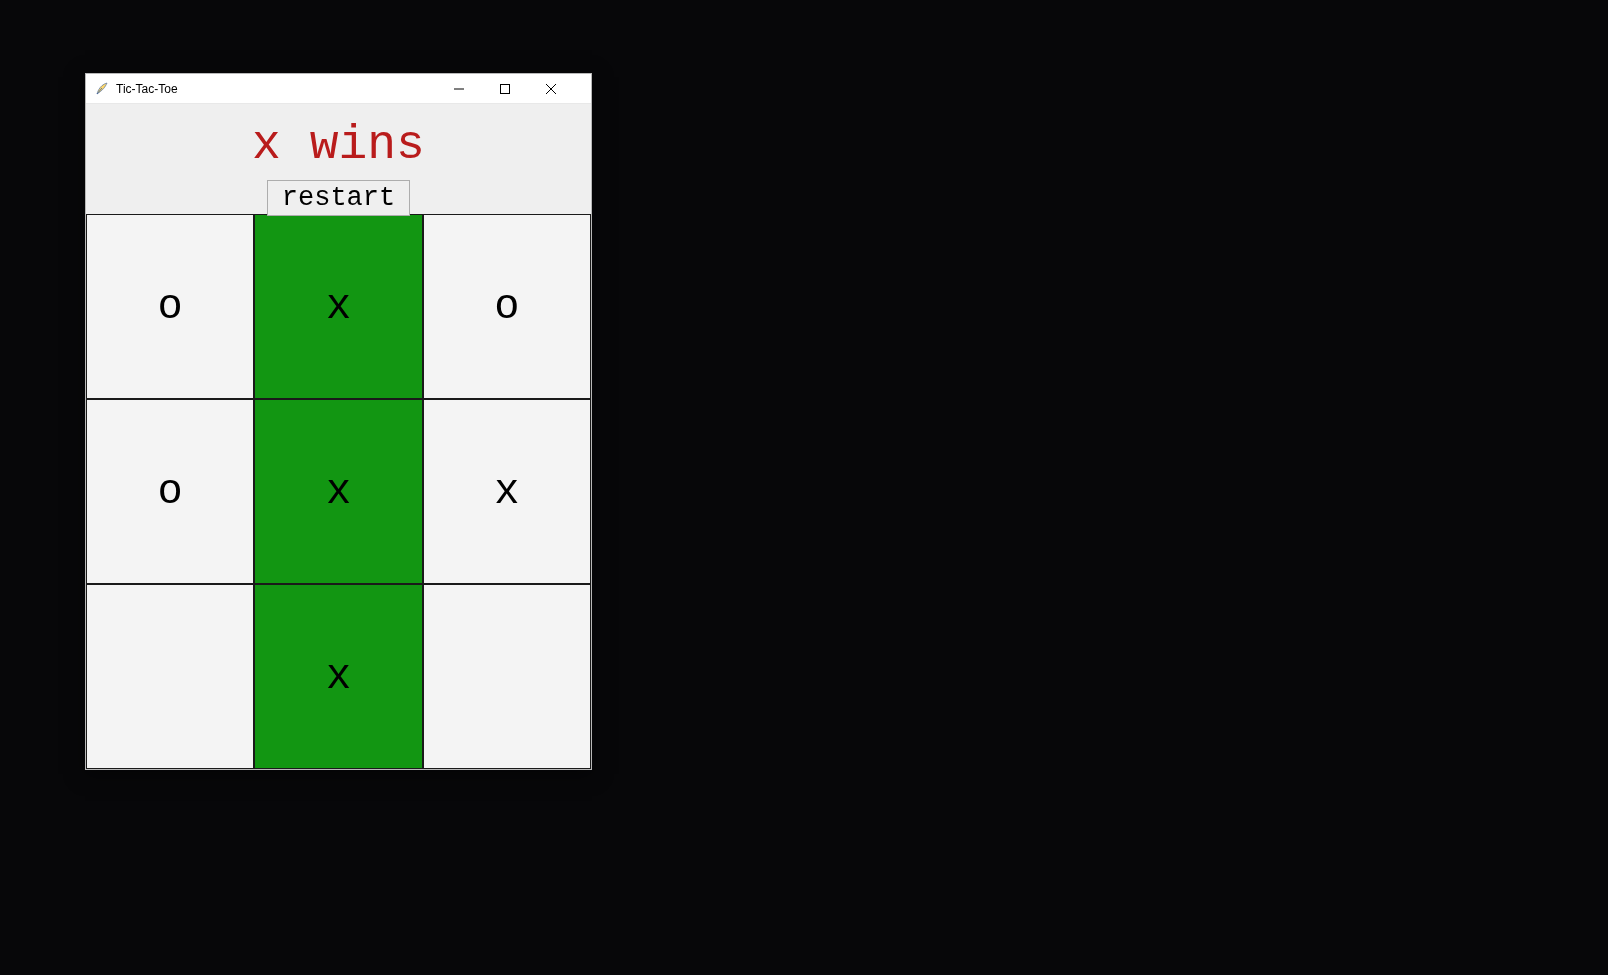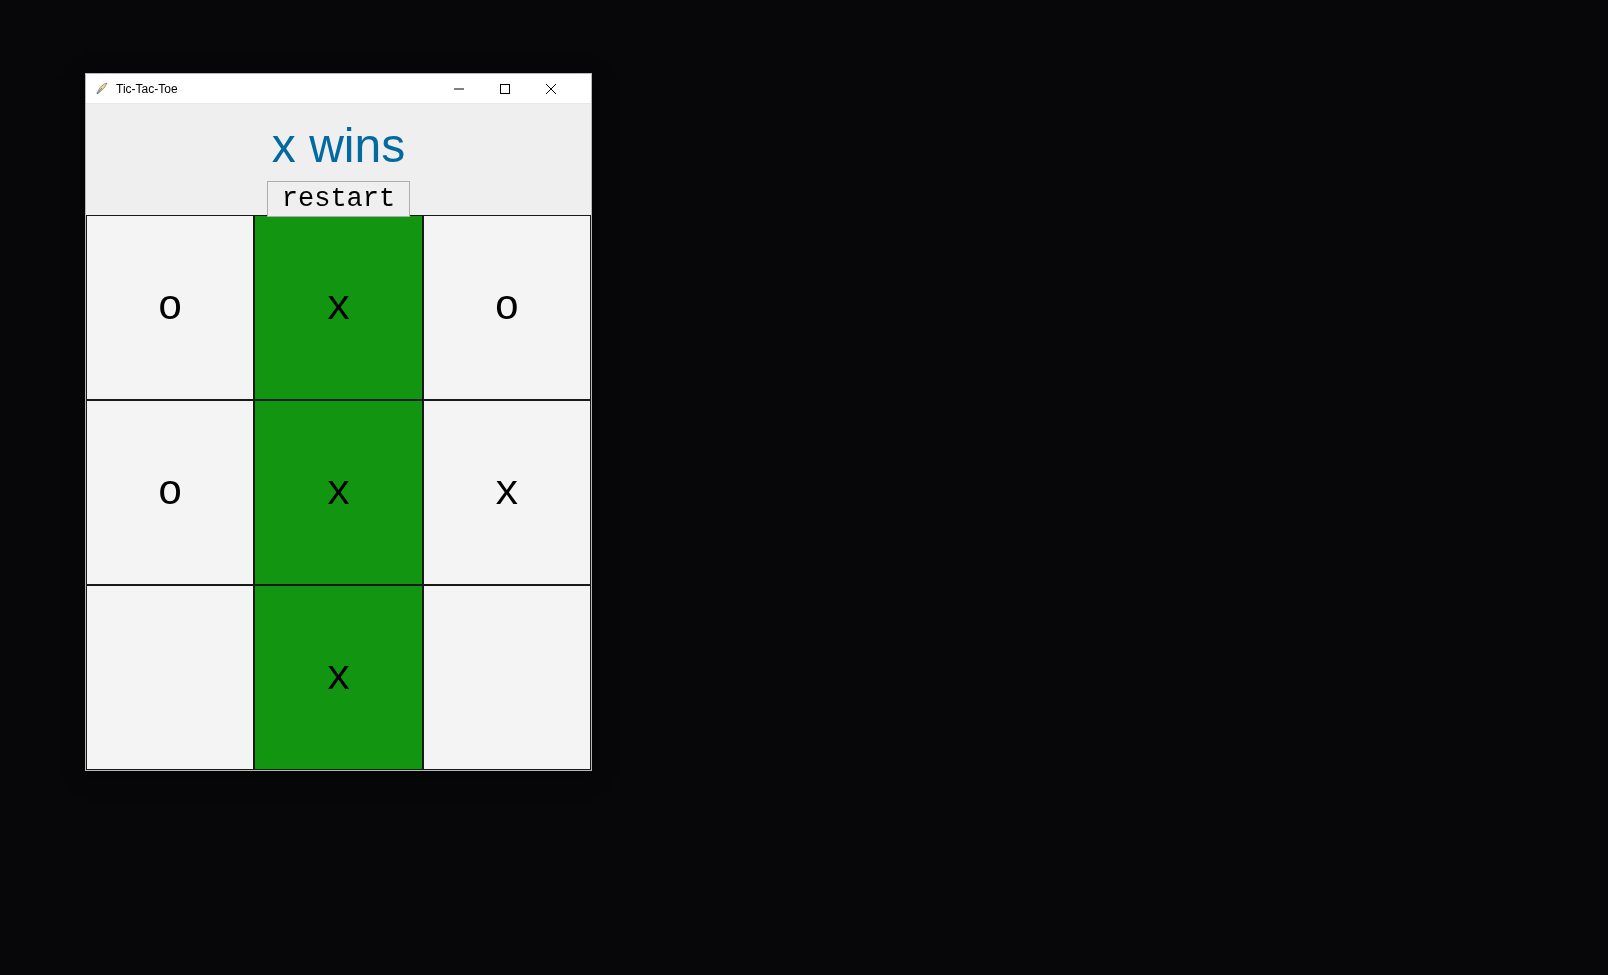--- a/index.html
+++ b/index.html
@@ -59,22 +59,22 @@
     }
     .header {
       display: flex;
       flex-direction: column;
       align-items: center;
       padding: 10px 0 0 0;
       background: #efefef;
     }
     .status {
       font-size: 48px;
-      font-family: Liberation Sans, sans-serif;
-      color: #0369a1;
+      font-family: Liberation Mono, monospace;
+      color: #b91c1c;
       padding: 4px 0 8px 0;
     }
     .restart {
       font-family: Liberation Mono, monospace;
       font-size: 27px;
       background: #efefef;
       border: 1px solid #adadad;
       padding: 2px 14px;
       margin-bottom: 0;
       cursor: pointer;

